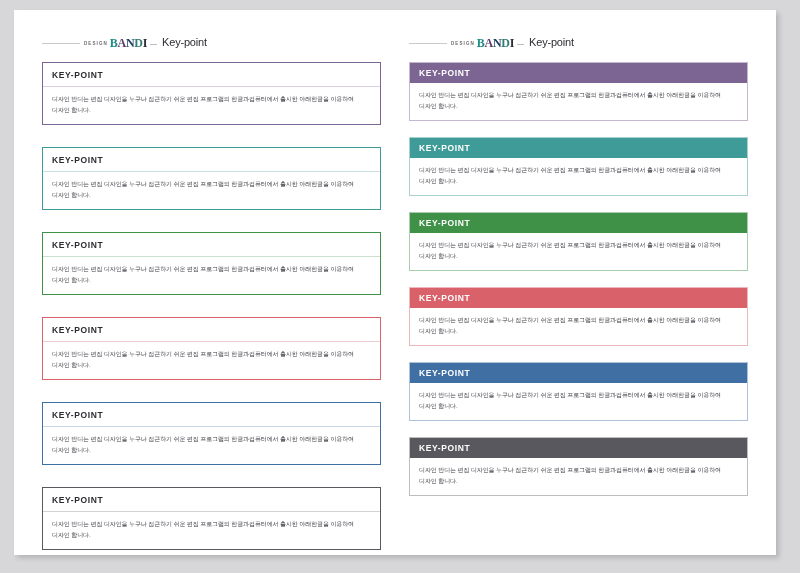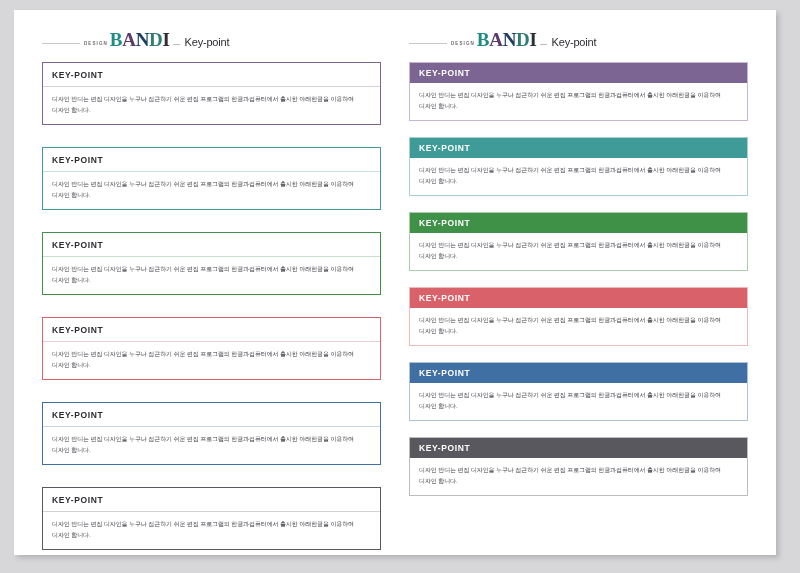--- a/index.html
+++ b/index.html
@@ -47,21 +47,21 @@
     font-size:4.5px;
     letter-spacing:1.1px;
     color:#6b6b70;
     font-weight:bold;
     margin-bottom:4px;
     margin-right:2px;
     text-transform:uppercase;
   }
   .logo-bandi{
     font-family:"Liberation Serif","DejaVu Serif",serif;
-    font-size:19px;
+    font-size:12px;
     font-weight:bold;
     letter-spacing:-0.3px;
     line-height:1;
     margin-bottom:1px;
   }
   .logo-bandi .b{color:#1d8e86;}
   .logo-bandi .a{color:#5a3a6b;}
   .logo-bandi .n{color:#1d3f63;}
   .logo-bandi .d{color:#2f7d74;}
   .logo-bandi .i{color:#2d2d35;}

